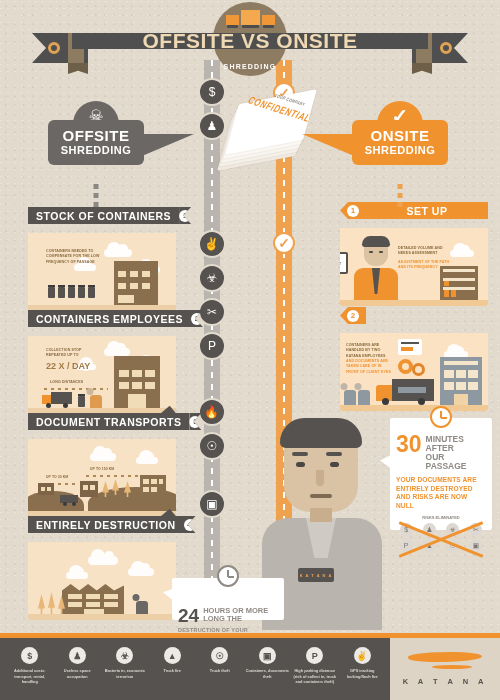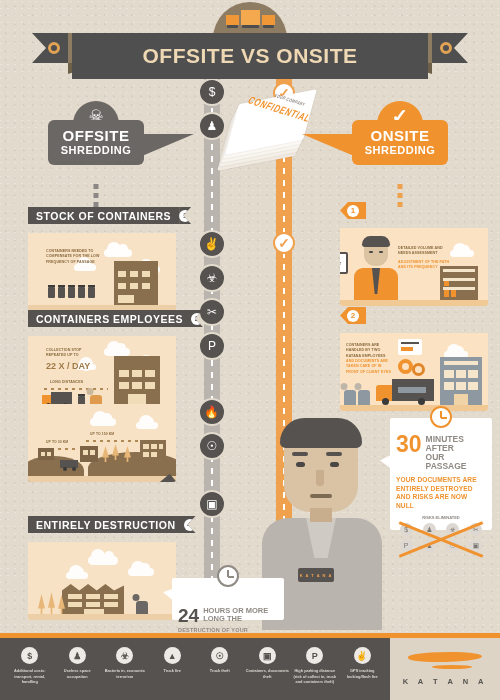--- a/index.html
+++ b/index.html
@@ -28,21 +28,21 @@
   .hdr-trucks { margin-top:8px; display:flex; align-items:flex-end; gap:2px; }
   .trk { background:#f09837; position:relative; }
   .trk.sm { width:13px; height:10px; }
   .trk.lg { width:19px; height:15px; background:#f5a94e; }
   .trk::after{ content:""; position:absolute; left:1px; right:1px; bottom:-3px; height:3px;
      background:#4d4d4d; border-radius:1px;}
   .hdr-sub { position:absolute; bottom:6px; left:0; right:0; text-align:center;
      font-size:7px; letter-spacing:1.2px; color:#fff; font-weight:bold; }
 
   .ribbon { left:32px; top:33px; width:436px; height:30px; z-index:4; }
-  .rib-mid { position:absolute; left:40px; right:40px; top:0; height:46px;
+  .rib-mid { position:absolute; left:40px; right:40px; top:0; height:16px;
      background:#4f4f4f; display:flex; align-items:center; justify-content:center; }
   .rib-mid span { color:#efd9b4; font-size:21px; font-weight:bold; letter-spacing:.5px;
      font-family:"Liberation Sans Narrow","Liberation Sans",sans-serif; }
   .rib-end { position:absolute; top:0; width:56px; height:30px; background:#4f4f4f; }
   .rib-end.l { left:0; clip-path: polygon(0 0,100% 0,100% 100%,0 100%,14px 50%); }
   .rib-end.r { right:0; clip-path: polygon(0 0,100% 0,calc(100% - 14px) 50%,100% 100%,0 100%); }
   .rib-fold { position:absolute; top:30px; width:20px; height:11px; background:#6e5f48;
      clip-path: polygon(0 0,100% 0,100% 100%,50% 70%,0 100%); }
   .rib-fold.l { left:36px; } .rib-fold.r { right:36px; }
   .rib-tab { position:absolute; top:0; width:16px; height:30px; background:#8e7c62; }
@@ -423,20 +423,28 @@
       <div class="person" style="left:62px; top:52px;">
         <div class="hd"></div>
           <div class="bd" style="background:#e09a4e;"></div>
       </div>
       <div class="ground"></div>
       <div class="ribbon-new">RISK</div>
     </div>
   </div>
 
   <div class="abs panel pl" style="top:404px">
+    <div class="p-title">
+      <div class="bar">
+        <span class="lbl">DOCUMENT TRANSPORTS</span>
+      </div>
+      <div class="p-num">
+        <span class="circ">3</span>
+      </div>
+    </div>
     <div class="p-body">
       <div class="sky">
         <div class="cloud" style="left:62px; top:14px; width:26px; height:8px;"></div>
         <div class="cloud" style="left:108px; top:18px; width:22px; height:7px;"></div>
       </div>
       <div class="microtxt gray" style="left:18px; top:36px; width:30px; font-size:3.4px;">UP TO 30 KM</div>
       <div class="microtxt gray" style="left:62px; top:28px; width:40px; font-size:3.4px;">UP TO 150 KM</div>
       <div style="position:absolute;left:16px;top:44px;width:34px;height:2px;
         background-image:linear-gradient(90deg,#b08a55 0 3px,transparent 3px 7px);background-size:7px 2px;"></div>
       <div style="position:absolute;left:58px;top:36px;width:74px;height:2px;
@@ -504,20 +512,23 @@
           <div class="bd" style="background:#6b6764;height:16px;"></div>
       </div>
       <div class="ground"></div>
     </div>
   </div>
 
   <div class="abs panel pr" style="top:193px">
     <div class="p-title">
       <div class="p-num">
         <span class="circ">1</span>
+      </div>
+      <div class="bar" style="justify-content:center">
+        <span class="lbl">SET UP</span>
       </div>
     </div>
     <div class="p-body">
       <div class="sky">
         <div class="cloud" style="left:110px; top:22px; width:24px; height:7px;"></div>
       </div>
       <div style="position:absolute;left:-18px;top:24px;width:26px;height:22px;background:#fff;
         border:2px solid #55524f;border-radius:2px;display:flex;align-items:center;justify-content:center;">
         <span style="font-size:4px;font-weight:bold;color:#55524f;">AUDIT</span>
       </div>

